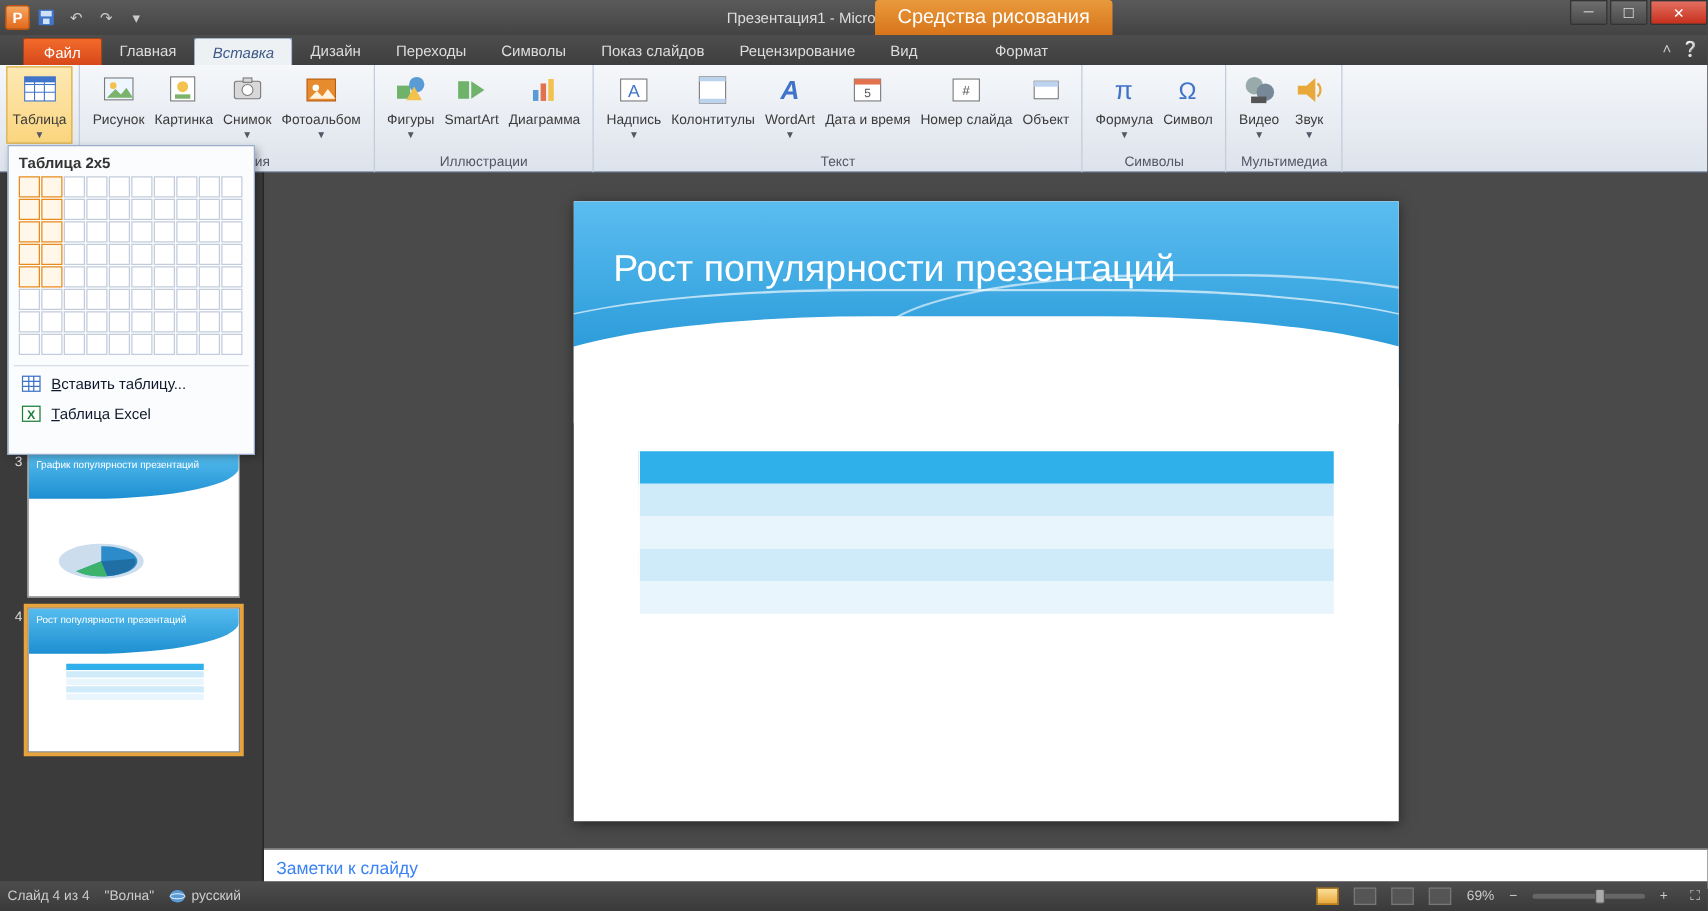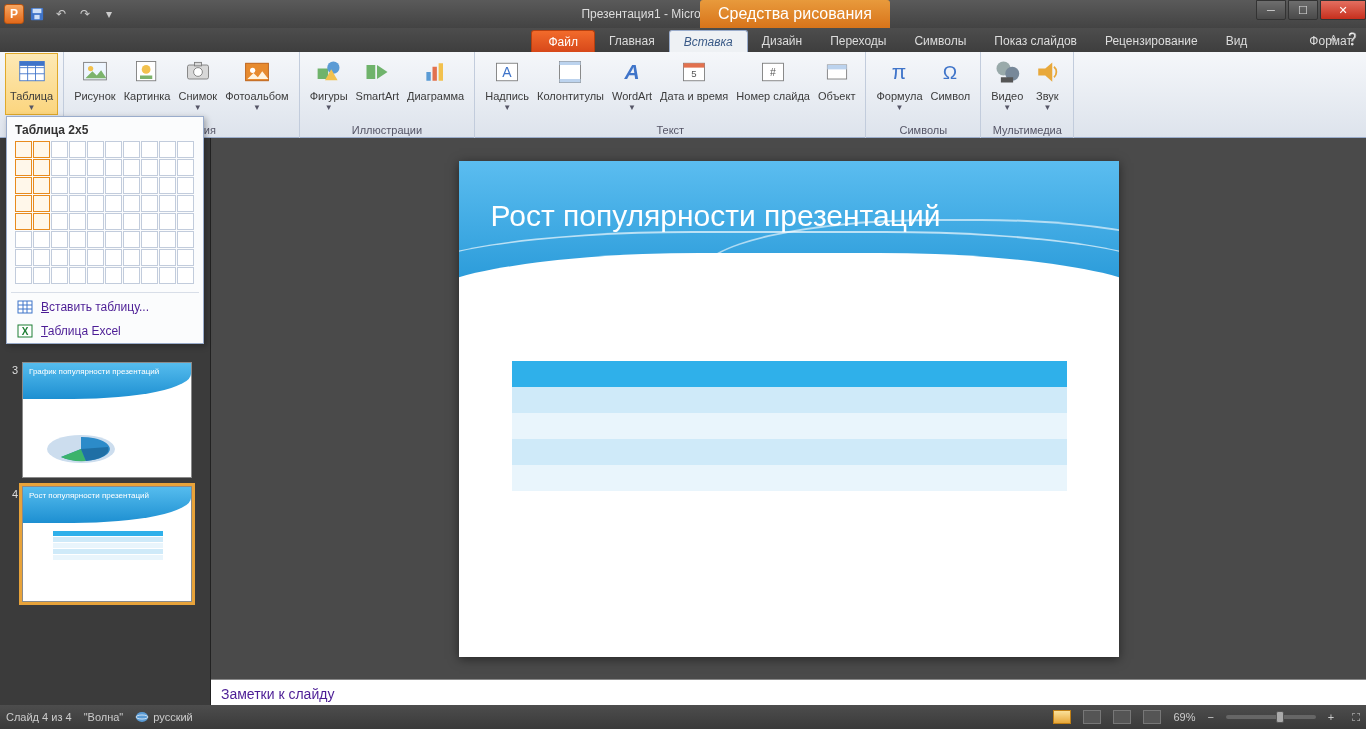--- a/index.html
+++ b/index.html
@@ -10,45 +10,45 @@
 .qat { display: flex; align-items: center; gap: 2px; padding-left: 4px; }
 .qat .pp-icon { width: 20px; height: 20px; background: linear-gradient(#f7a661,#e2691a); border: 1px solid #b85410; border-radius: 3px; display: flex; align-items: center; justify-content: center; color: #fff; font-weight: bold; font-size: 12px; }
 .qat-btn { width: 22px; height: 22px; display: flex; align-items: center; justify-content: center; color: #ccc; font-size: 12px; cursor: pointer; }
 .title-center { position: absolute; left: 50%; transform: translateX(-50%); font-size: 12px; color: #ddd; }
 .contextual-tab { position: absolute; left: 700px; top: 0; height: 28px; background: linear-gradient(#e89a3c,#d8741a); color: #fff; font-size: 16px; padding: 0 18px; display: flex; align-items: center; border-radius: 3px 3px 0 0; }
 .win-controls { position: absolute; right: 0; top: 0; height: 22px; display: flex; }
 .win-btn { width: 30px; height: 20px; background: linear-gradient(#6e6e6e,#4a4a4a); border: 1px solid #333; margin-left: 2px; display: flex; align-items: center; justify-content: center; color: #ddd; font-size: 11px; cursor: pointer; border-radius: 0 0 2px 2px; }
 .win-btn.close { background: linear-gradient(#e36f60,#c72f1d); color: #fff; width: 46px; }
 
 
-.ribbon-tabs { height: 24px; background: linear-gradient(#4d4d4d,#3e3e3e); display: flex; align-items: flex-end; padding-left: 8px; color: #ddd; font-size: 12px; position: relative; justify-content: flex-end; }
+.ribbon-tabs { height: 24px; background: linear-gradient(#4d4d4d,#3e3e3e); display: flex; align-items: flex-end; padding-left: 18px; color: #ddd; font-size: 12px; position: relative; }
 .file-tab { background: linear-gradient(#f26b2b,#d7481a); color: #fff; height: 22px; padding: 0 16px; display: flex; align-items: center; border-radius: 3px 3px 0 0; border: 1px solid #b54010; border-bottom: none; cursor: pointer; }
 .tab { height: 22px; padding: 0 14px; display: flex; align-items: center; cursor: pointer; }
 .tab.active { background: #eef1f4; color: #3a5a87; border-radius: 3px 3px 0 0; border: 1px solid #9aaccb; border-bottom: none; font-style: italic; }
 .ribbon-help { position: absolute; right: 6px; top: 4px; display: flex; gap: 8px; color: #ccc; font-size: 12px; }
 
 
 .ribbon { height: 86px; background: linear-gradient(#f5f7fa,#dde3ec); border-bottom: 1px solid #9aaccb; display: flex; font-size: 11px; color: #3b3b3b; position: relative; }
 .group { border-right: 1px solid #c2ccdc; padding: 2px 6px 0; display: flex; flex-direction: column; align-items: center; height: 86px; }
 .group-items { display: flex; flex: 1; align-items: flex-start; }
 .group-label { font-size: 11px; color: #556; height: 16px; display: flex; align-items: center; }
 .rb-btn { display: flex; flex-direction: column; align-items: center; padding: 2px 4px 0; cursor: pointer; min-width: 40px; line-height: 12px; text-align: center; }
 .rb-btn.active { background: linear-gradient(#fde9b5,#fbd57e); border-radius: 0; outline: 1px solid #e0a92a; }
 .rb-ico { width: 32px; height: 32px; margin-bottom: 2px; display: flex; align-items: center; justify-content: center; }
 .rb-ico svg { width: 28px; height: 28px; }
 .rb-arrow { font-size: 8px; color: #556; }
 
 
-.table-panel { position: absolute; left: 6px; top: 116px; width: 198px; background: #fbfcfd; border: 1px solid #9aaccb; box-shadow: 2px 2px 6px rgba(0,0,0,.3); z-index: 50; padding-bottom: 0; }
+.table-panel { position: absolute; left: 6px; top: 116px; width: 198px; background: #fbfcfd; border: 1px solid #9aaccb; box-shadow: 2px 2px 6px rgba(0,0,0,.3); z-index: 50; padding-bottom: 20px; }
 .table-panel .hdr { font-size: 12px; padding: 6px 8px 4px; color: #333; font-weight: 600; }
 .grid-pick { display: grid; grid-template-columns: repeat(10,17px); grid-template-rows: repeat(8,17px); gap: 1px; padding: 0 8px 6px; }
 .cell { width: 17px; height: 17px; border: 1px solid #c2ccdc; background: #fff; cursor: pointer; }
 .cell.sel { border-color: #e88b1e; background: #fff7ea; }
 .panel-sep { height: 1px; background: #d8dee8; margin: 2px 4px; }
-.panel-item { display: flex; align-items: center; gap: 8px; padding: 4px 10px; font-size: 12px; color: #4c1d95; cursor: pointer; }
+.panel-item { display: flex; align-items: center; gap: 8px; padding: 4px 10px; font-size: 12px; color: #0f172a; cursor: pointer; }
 .panel-item .mi-ico { width: 16px; height: 16px; display: flex; align-items: center; justify-content: center; }
 
 
 .workspace { position: absolute; top: 138px; bottom: 18px; left: 0; right: 0; display: flex; }
 .thumbs { width: 211px; background: #3b3b3b; display: flex; flex-direction: column; border-right: 1px solid #222; position: relative; }
 .thumb-list { flex: 1; overflow: hidden; padding-top: 220px; }
 .thumb-row { display: flex; align-items: flex-start; padding: 4px 6px; gap: 4px; }
 .thumb-num { color: #ddd; font-size: 11px; width: 12px; text-align: right; padding-top: 2px; }
 .thumb { width: 170px; height: 116px; background: #fff; border: 1px solid #8a8a8a; cursor: pointer; position: relative; overflow: hidden; }
 .thumb.selected { outline: 3px solid #e8a33a; }
@@ -67,21 +67,21 @@
 .wave-line { position:absolute; bottom:-18px; right:-100px; width:520px; height:110px; border:2px solid rgba(255,255,255,.6); border-radius:50%/60px; border-bottom:none;}
 .inserted-table { position: absolute; left: 52px; top: 200px; width: 556px; border-spacing: 0; }
 .inserted-table td { height: 26px; border: none; }
 .inserted-table tr:nth-child(1) td { background: #2fb0ea; }
 .inserted-table tr:nth-child(2) td { background: #cfeaf9; }
 .inserted-table tr:nth-child(3) td { background: #e9f5fc; }
 .inserted-table tr:nth-child(4) td { background: #cfeaf9; }
 .inserted-table tr:nth-child(5) td { background: #e9f5fc; }
 .inserted-table td+td { border-left: 1px solid #fff; }
 
-.notes { height: 32px; background: #fff; border-top: 1px solid #888; padding: 6px 10px; font-size: 14px; color: #4c1d95; }
+.notes { height: 32px; background: #fff; border-top: 1px solid #888; padding: 6px 10px; font-size: 14px; color: #3b82f6; }
 
 
 .statusbar { position: absolute; bottom: 0; left: 0; right: 0; height: 18px; background: linear-gradient(#4d4d4d,#3a3a3a); color: #ccc; font-size: 11px; display: flex; align-items: center; padding: 12px 6px; gap: 12px; }
 .statusbar .spacer { flex: 1; }
 .view-btn { width: 18px; height: 14px; border: 1px solid #777; background: #555; cursor: pointer; }
 .view-btn.active { background: linear-gradient(#fbe19a,#e8a83a); border-color: #c07f15; }
 .zoom-slider { width: 90px; height: 4px; background: #666; position: relative; border-radius: 2px; }
 .zoom-slider .knob { position: absolute; left: 50px; top: -4px; width: 8px; height: 12px; background: #aaa; border: 1px solid #555; border-radius: 2px; }
 
 

